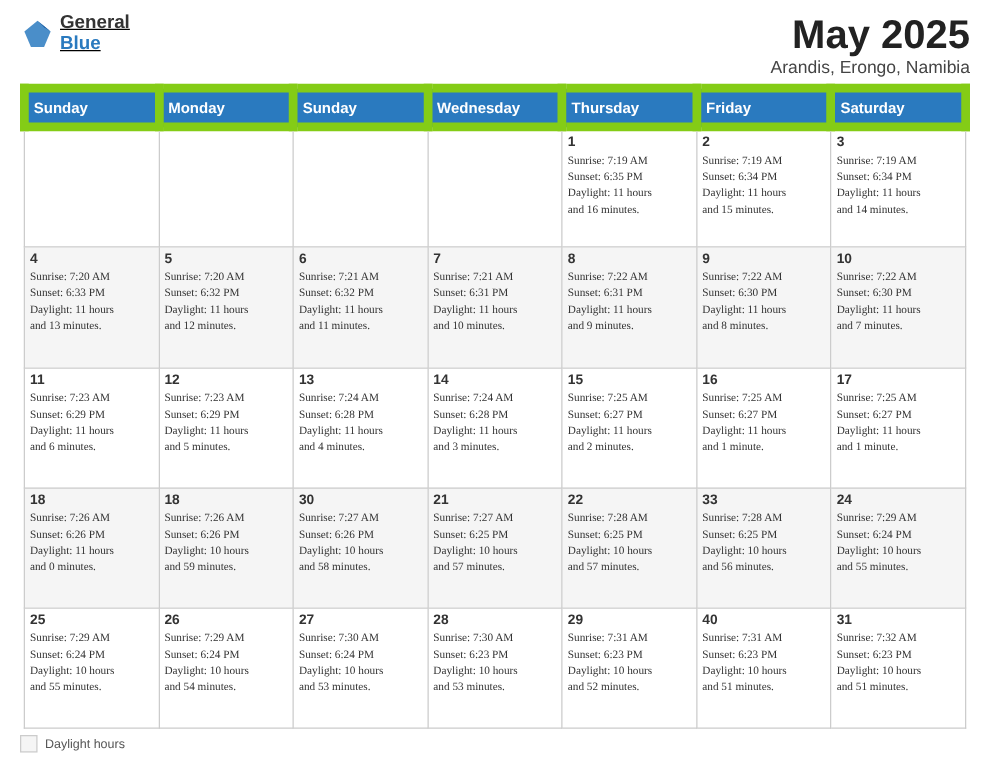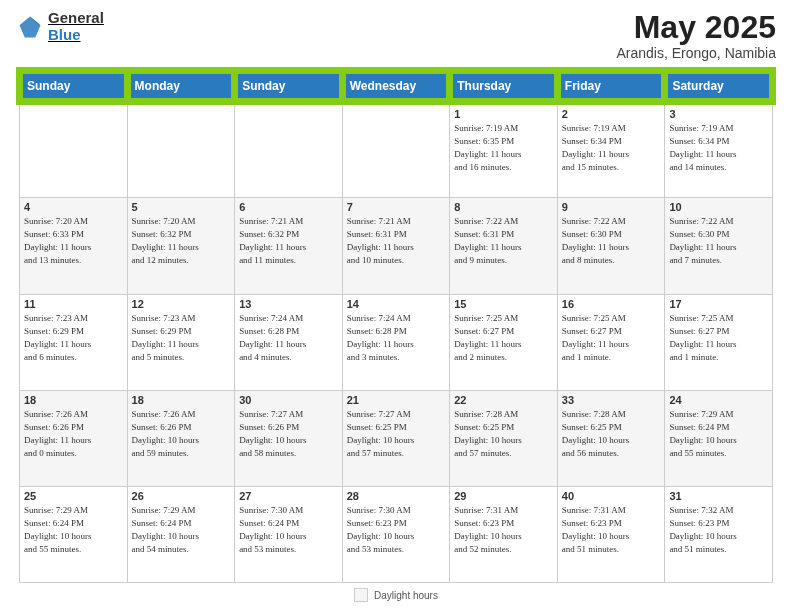--- a/index.html
+++ b/index.html
@@ -104,21 +104,20 @@
     .empty-cell {
       background: #fff !important;
     }
     .footer {
       margin-top: 5px;
       font-size: 10px;
       color: #555;
       display: flex;
       align-items: center;
       gap: 6px;
-      justify-content: center;
     }
     .footer-box {
       width: 14px;
       height: 14px;
       background: #f5f5f5;
       border: 1px solid #ccc;
       display: inline-block;
     }
   </style>
 </head>

